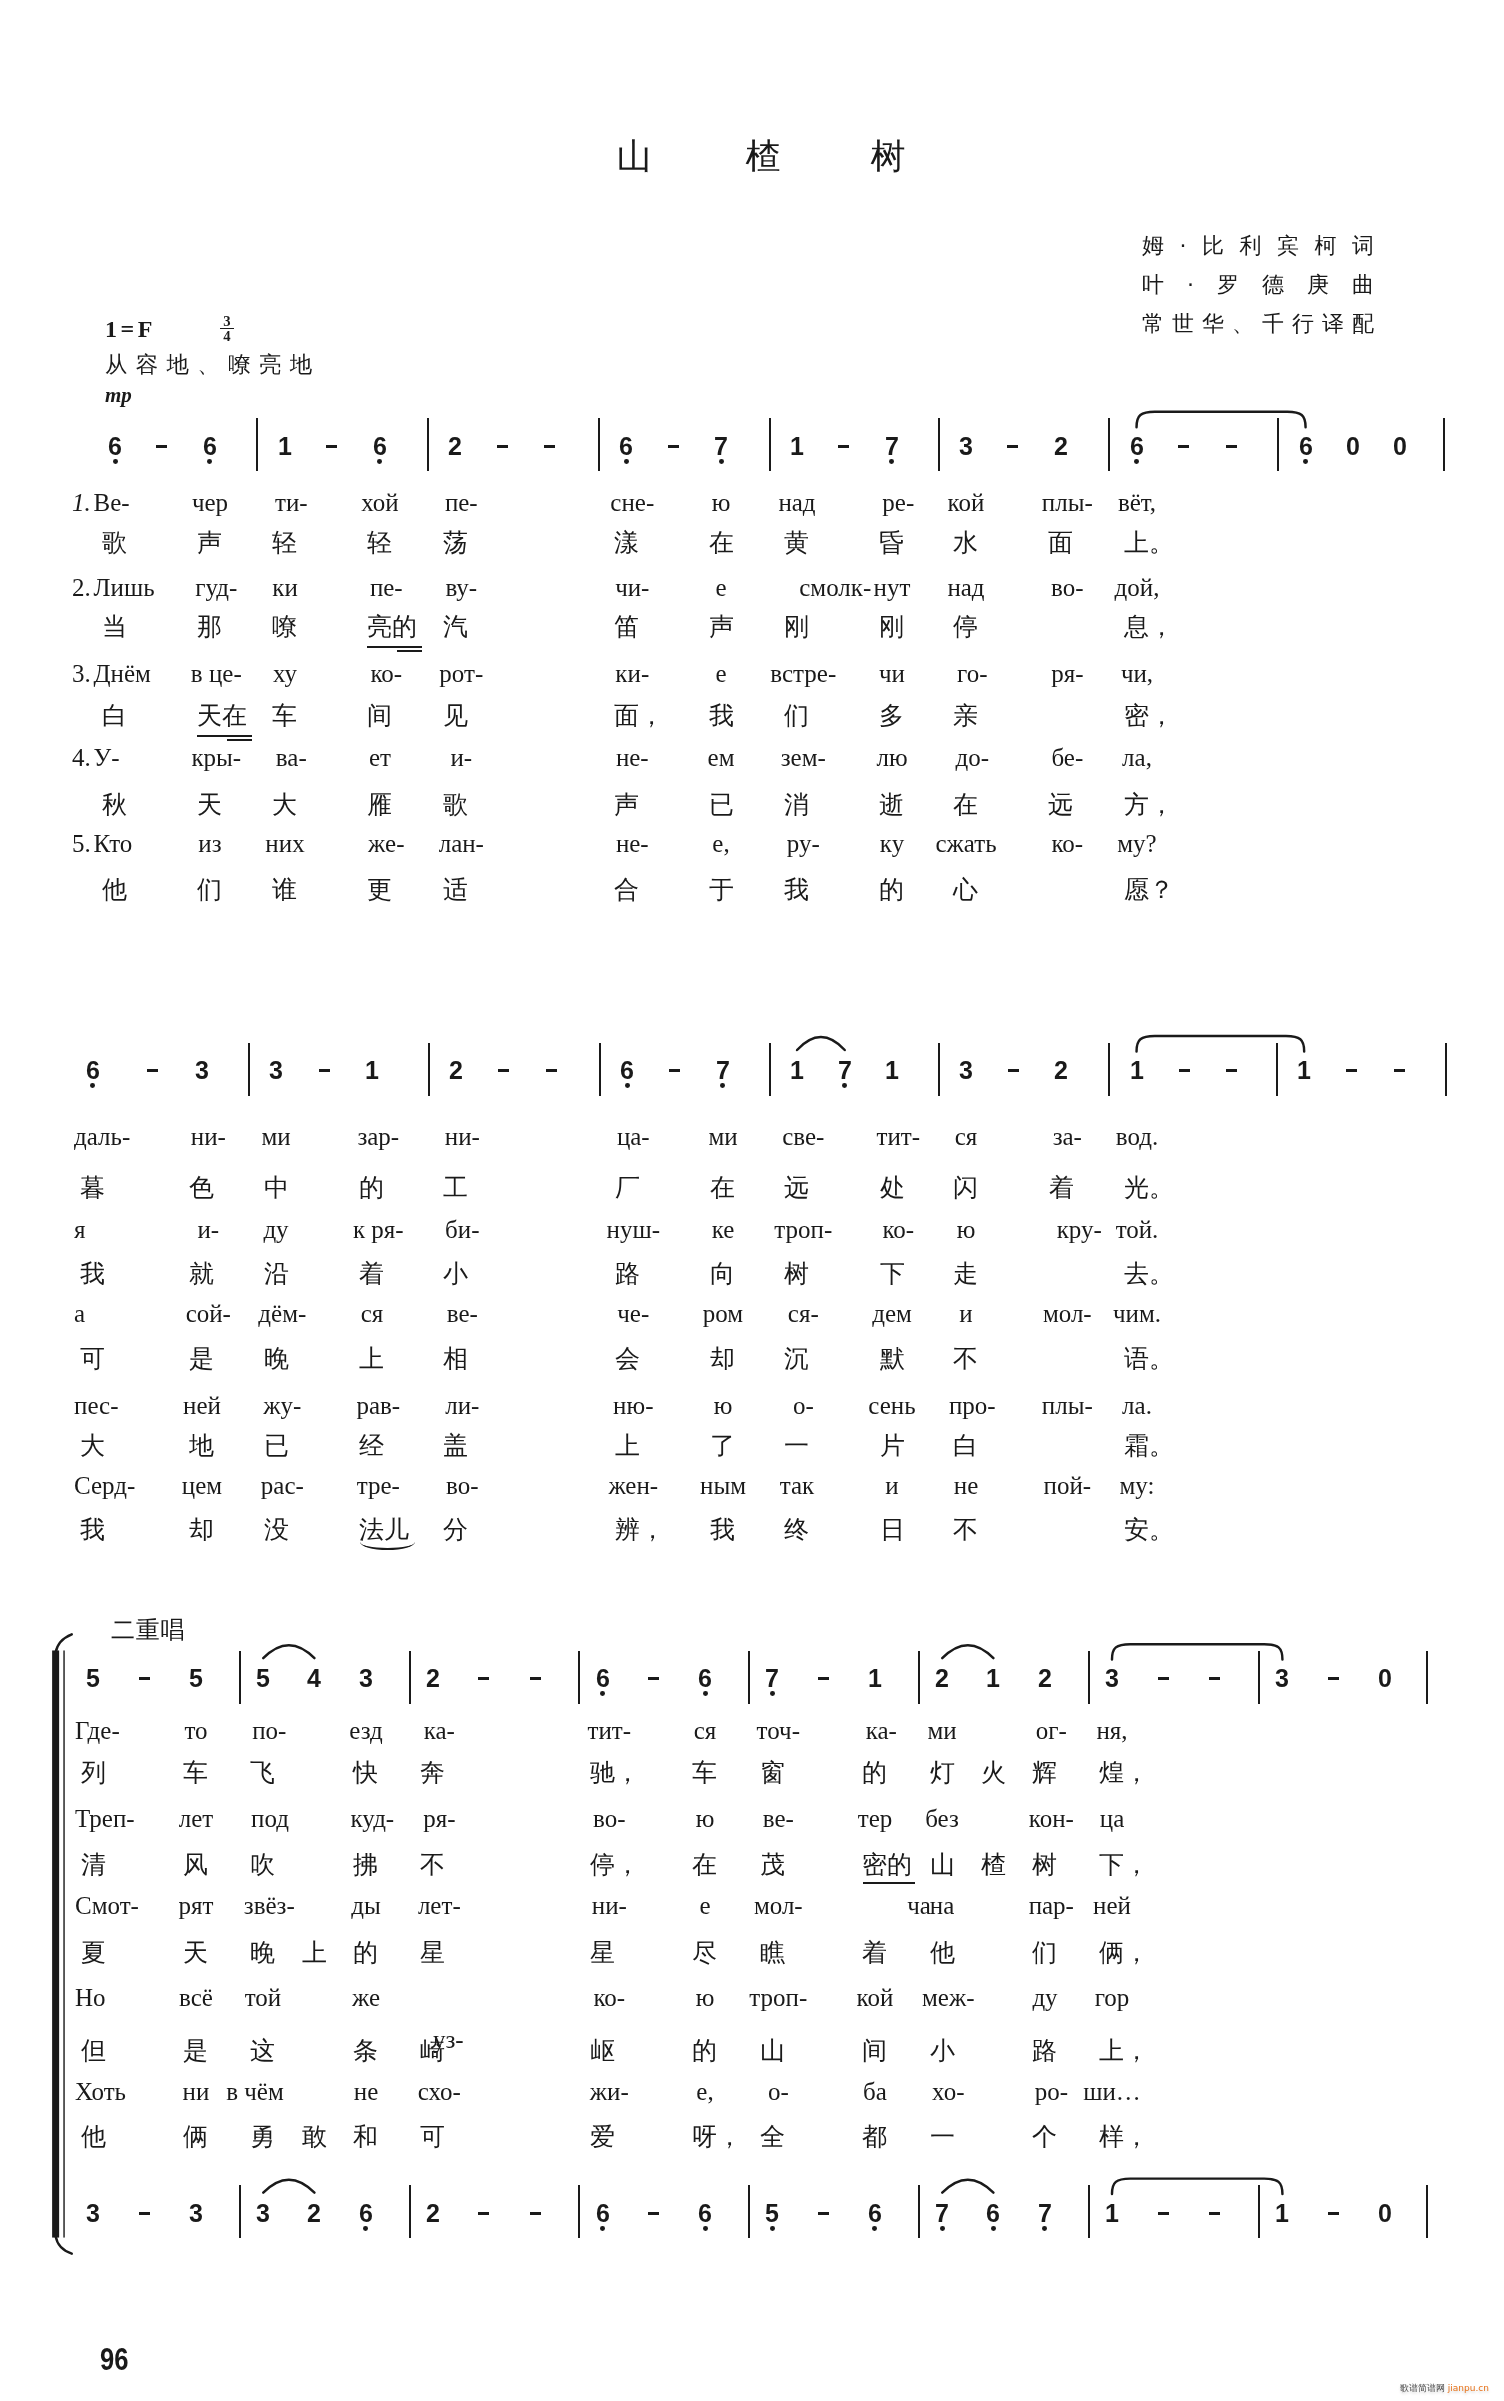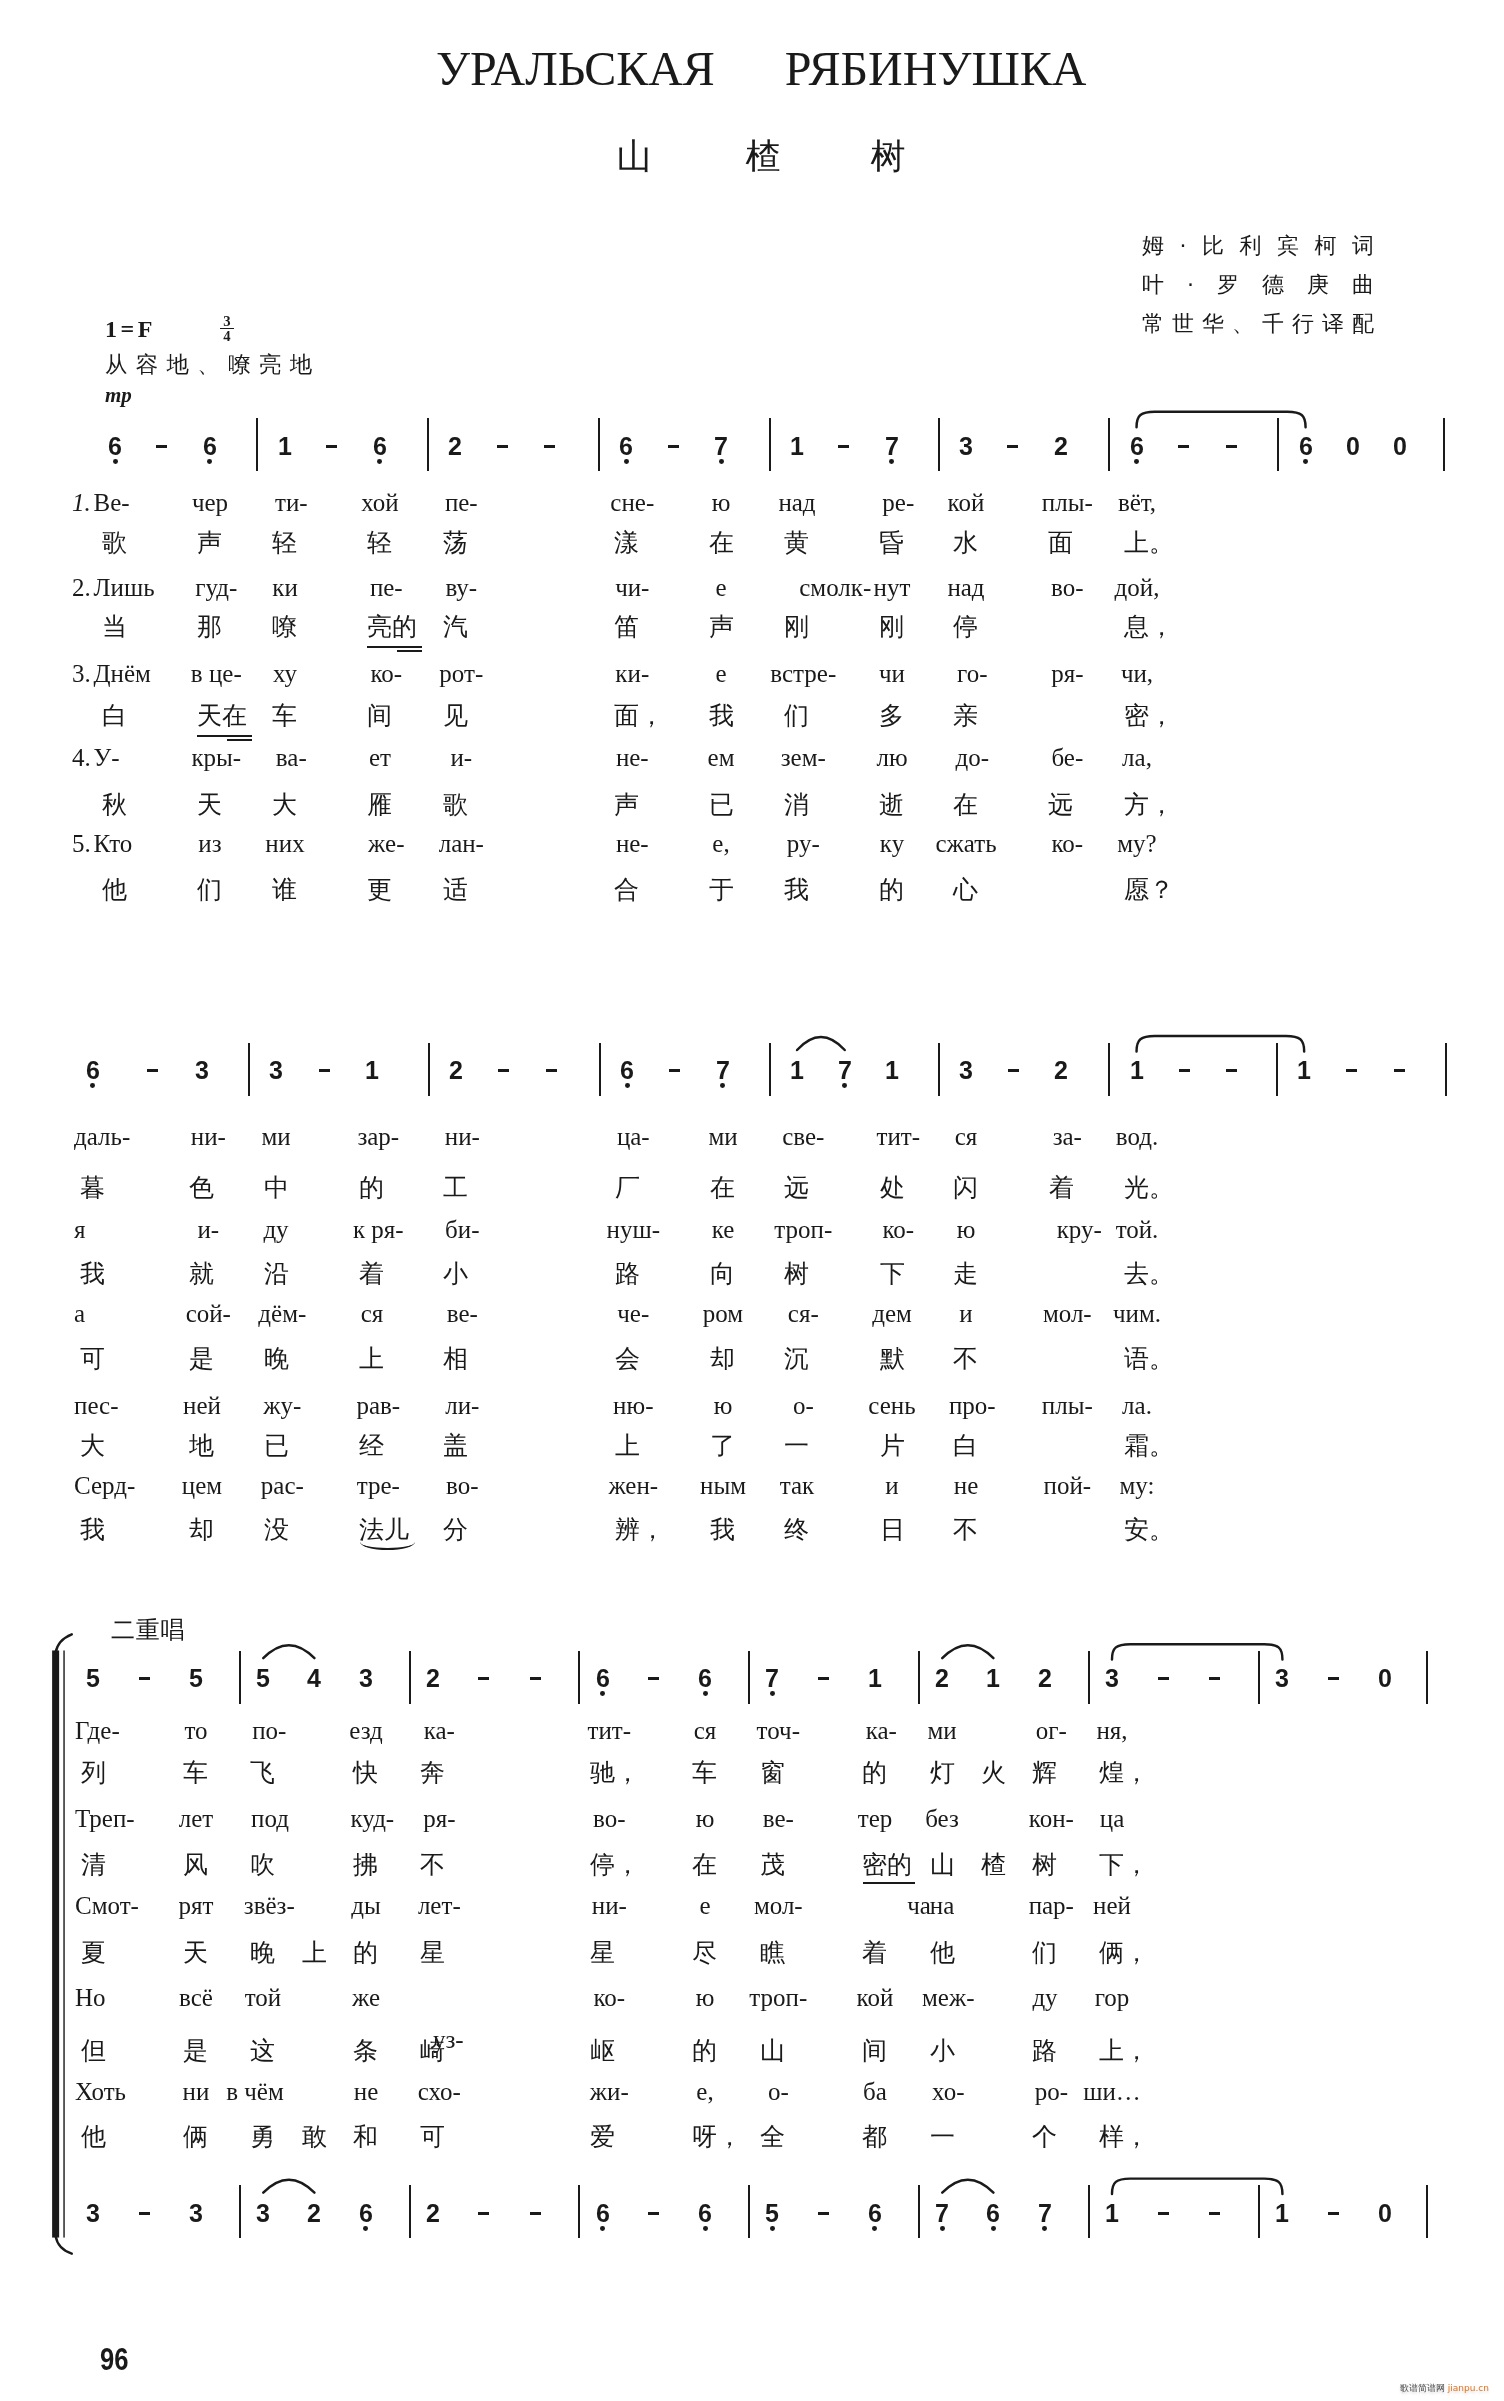--- a/index.html
+++ b/index.html
@@ -58,23 +58,20 @@
       <path d="M1136,1497 Q1170,1460 1204,1497"></path>
       <path d="M1620,1499 C1620,1482 1626,1477 1646,1477 L1833,1477 C1853,1477 1859,1482 1859,1499"></path>
       <path d="M375,2364 Q411.5,2327 448,2364"></path>
       <path d="M1343,2364 Q1379.5,2327 1416,2364"></path>
       <path d="M1585,2366 C1585,2349 1591,2344 1611,2344 L1802,2344 C1822,2344 1828,2349 1828,2366"></path>
       <path d="M375,3126 Q411.5,3089 448,3126"></path>
       <path d="M1343,3126 Q1379.5,3089 1416,3126"></path>
       <path d="M1585,3128 C1585,3111 1591,3106 1611,3106 L1802,3106 C1822,3106 1828,3111 1828,3128"></path>
     </svg>
 
-  <div class="abs title">
-    <span>УРАЛЬСКАЯ</span><span class="gap"></span><span>РЯБИНУШКА</span>
-  </div>
 
   <div>
     <span class="abs sub" style="left:634px">山</span>
     <span class="abs sub" style="left:763px">楂</span>
     <span class="abs sub" style="left:888px">树</span>
   </div>
 
   <div>
     <div class="abs credit" style="top:234px">姆·比利宾柯词</div>
     <div class="abs credit" style="top:273px">叶·罗德庚曲</div>

